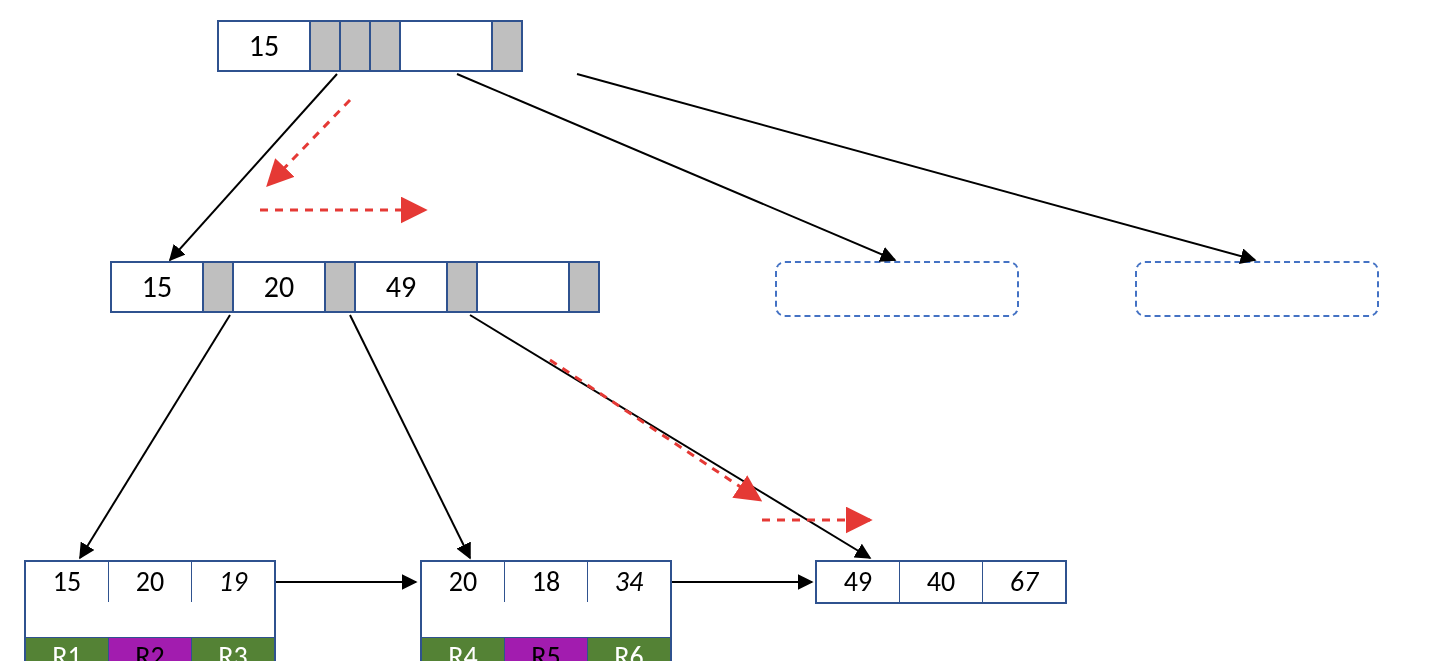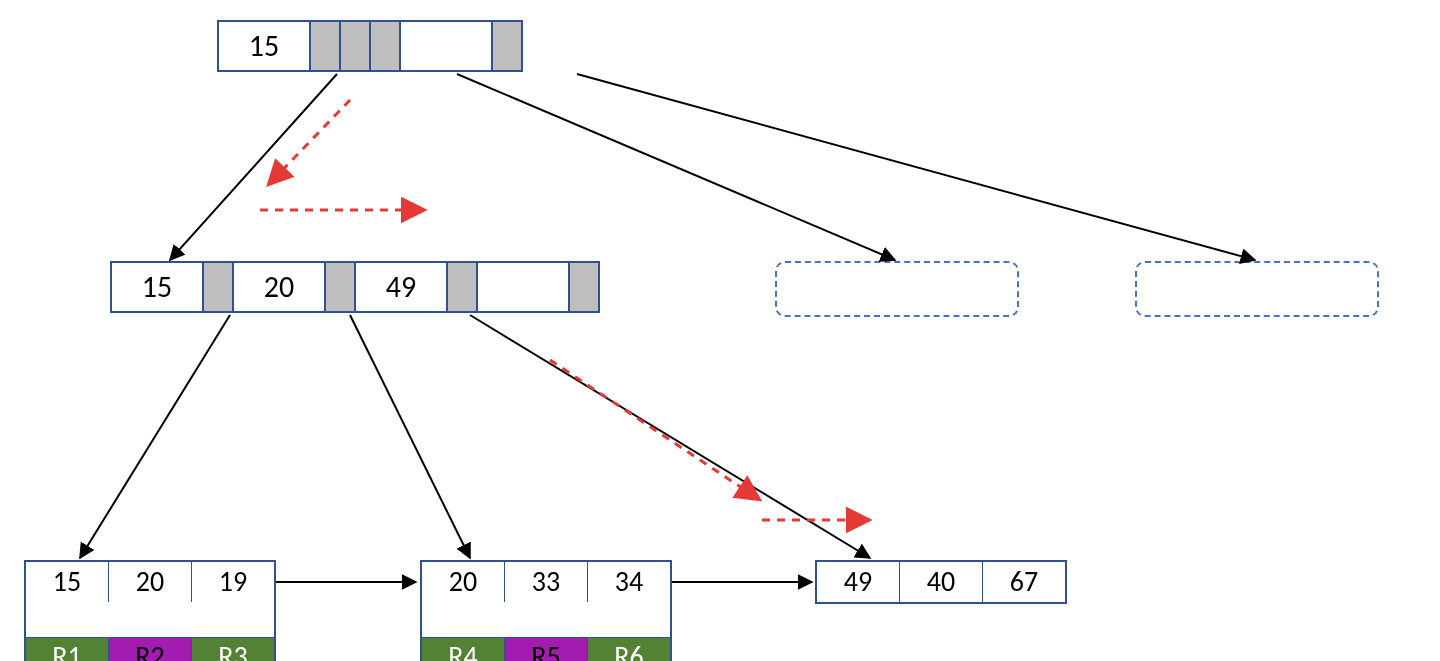--- a/index.html
+++ b/index.html
@@ -47,21 +47,21 @@
   }
   .leaf .lk {
     width: 82px;
     height: 40px;
     line-height: 40px;
     text-align: center;
     border-right: 1px solid #2f528f;
     background: #fff;
     font-size: 28px;
   }
-  .leaf .lk:last-child { border-right: none; }
+  .leaf .lk:last-child { border-right: none; font-style: italic; }
   .leaf .rec {
     width: 82px;
     height: 38px;
     line-height: 38px;
     text-align: center;
     border-right: 1px solid #2f528f;
     border-top: 1px solid #2f528f;
     font-size: 28px;
     color: #000;
     margin-top: 35px;
@@ -119,21 +119,21 @@
   <div class="row">
     <div class="rec dark">R1</div>
     <div class="rec light">R2</div>
     <div class="rec dark">R3</div>
   </div>
 </div>
 
 <div class="leaf" style="left:420px; top:560px;">
   <div class="row">
     <div class="lk">20</div>
-    <div class="lk">33</div>
+    <div class="lk">18</div>
     <div class="lk">34</div>
   </div>
   <div class="row">
     <div class="rec dark">R4</div>
     <div class="rec light">R5</div>
     <div class="rec dark">R6</div>
   </div>
 </div>
 
 <div class="leaf" style="left:815px; top:560px;">

